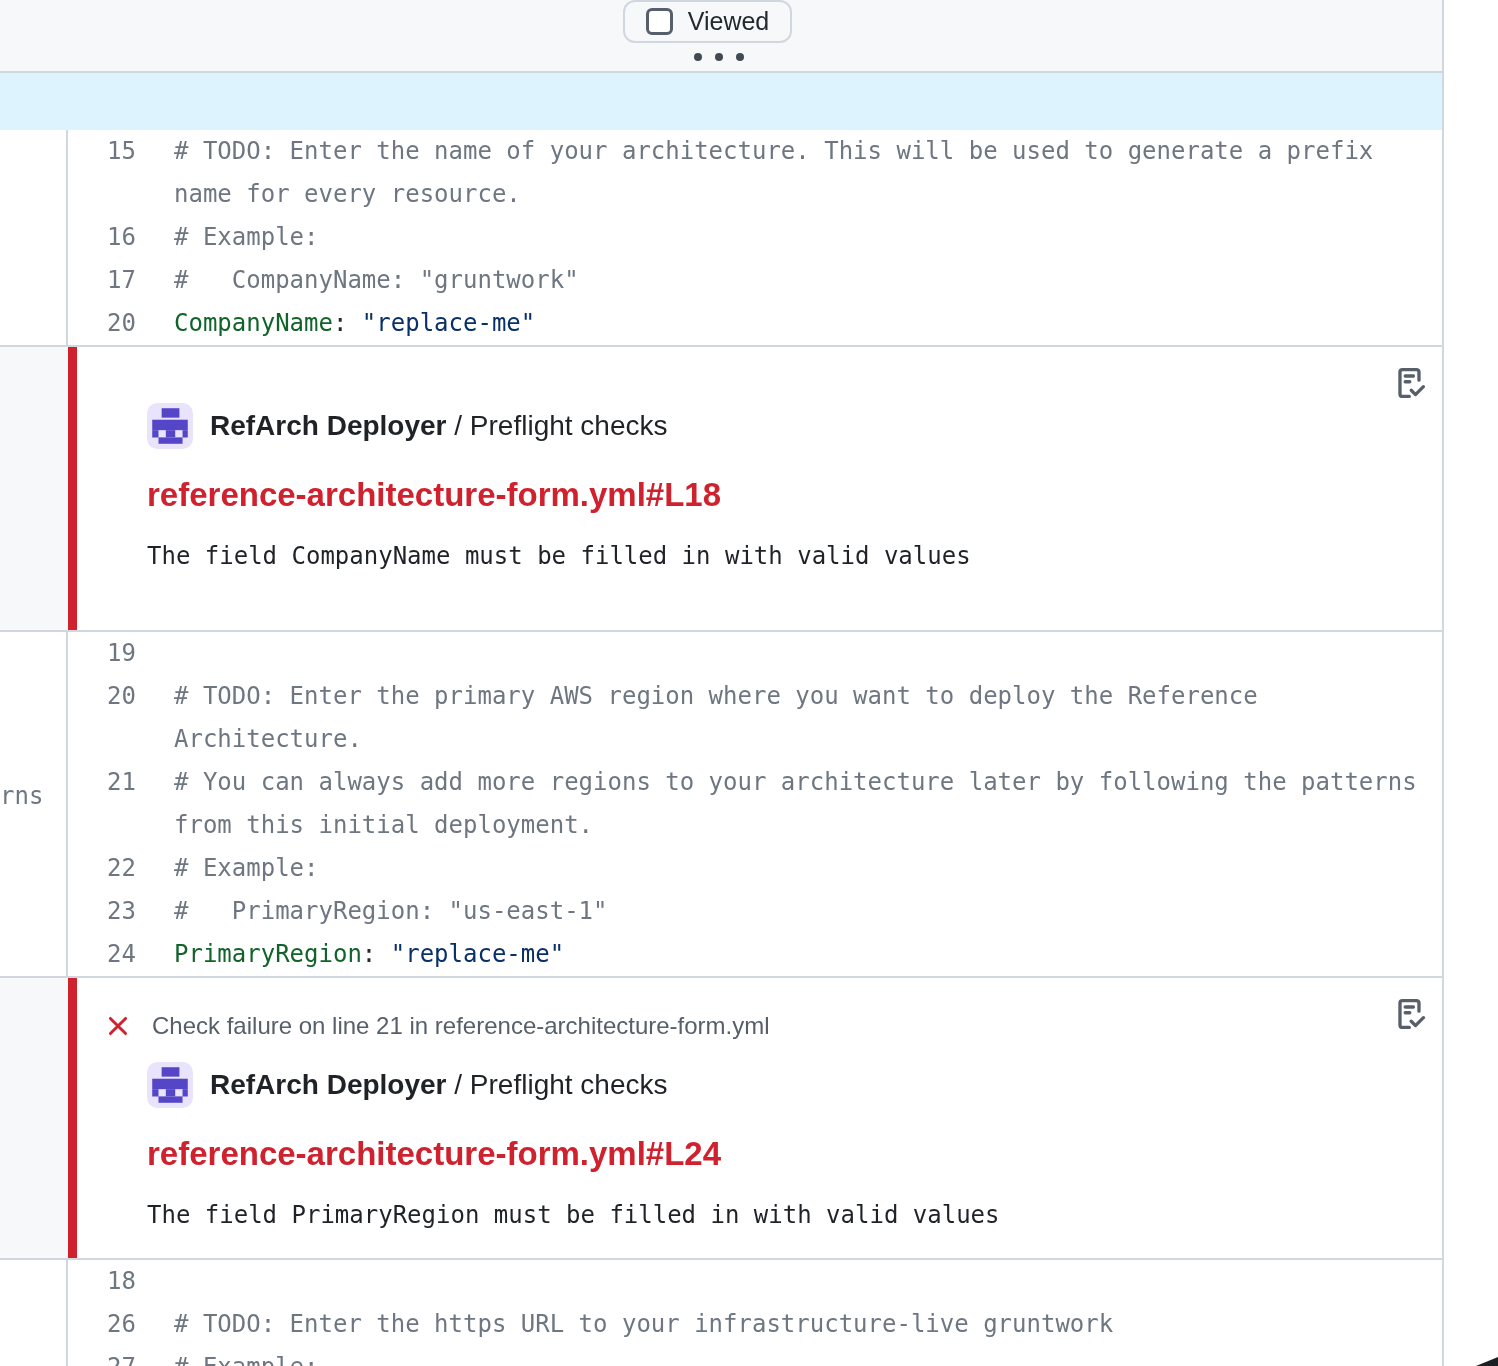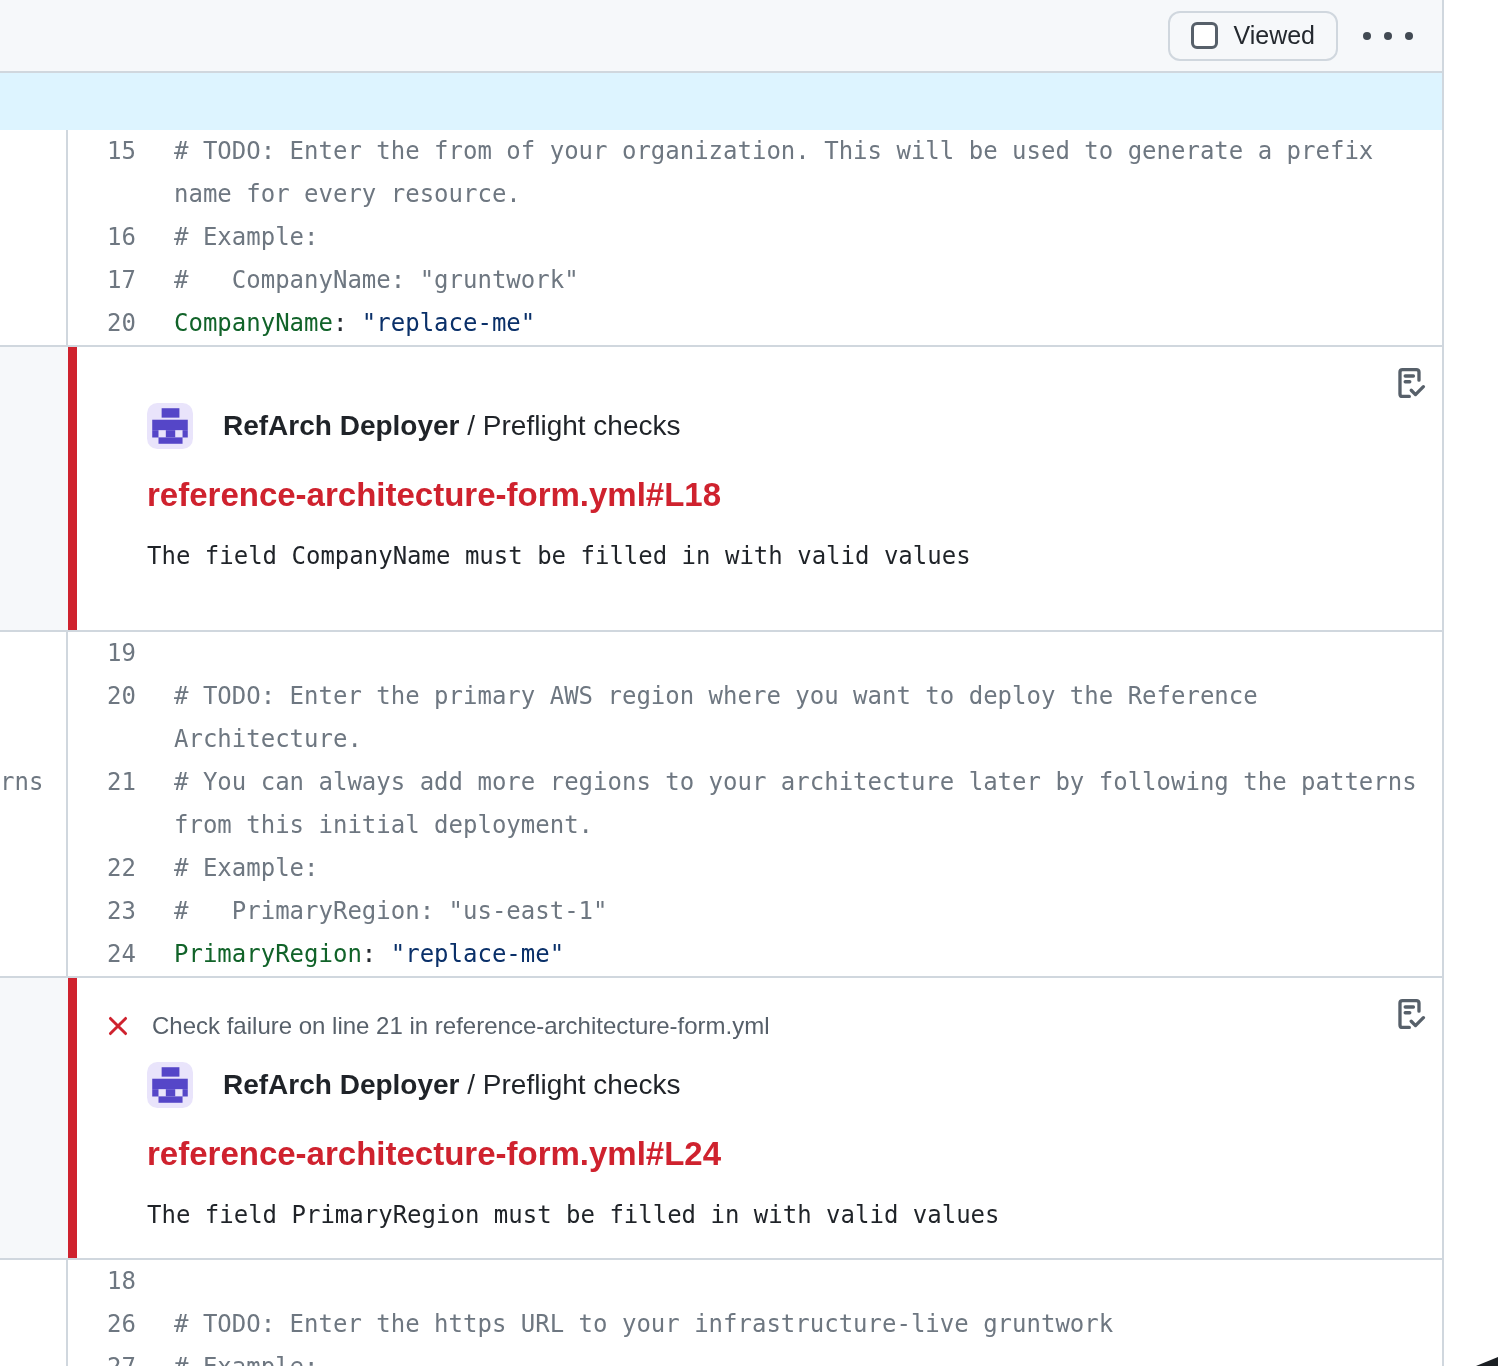--- a/index.html
+++ b/index.html
@@ -6,59 +6,59 @@
   html,body { width:1498px; height:1366px; background:#ffffff; overflow:hidden;
               font-family:"Liberation Sans", sans-serif; }
   body { position:relative; }
 
   .card { position:absolute; left:0; top:0; width:1444px; height:1366px;
           border-right:2px solid #d0d7de; background:#fff; }
 
   
   .topbar { height:73px; background:#f6f8fa; border-bottom:2px solid #d0d7de;
             display:flex; align-items:center; justify-content:flex-end;
-            padding-right:27px; }
+            padding-right:27px;flex-direction:column; }
   .viewed-btn { display:flex; align-items:center; gap:15px; height:50px;
                 padding:0 21px; background:#f6f8fa; border:2px solid #d0d7de;
                 border-radius:12px; cursor:pointer; }
   .viewed-box { width:27px; height:27px; background:#fff; border:3px solid #57606a;
                 border-radius:6px; }
   .viewed-label { font-size:25px; color:#24292f; }
   .kebab { display:flex; gap:13px; margin-left:23px; padding:10px 2px; cursor:pointer; }
   .kebab i { width:8px; height:8px; border-radius:50%; background:#424a53; display:block; }
 
   
   .hunk-strip { height:57px; background:#ddf4ff; }
 
   
   .code-section { background:#fff; }
   .code-row { display:flex; height:43px; line-height:43px;
               font-family:"DejaVu Sans Mono", monospace; font-size:24px; }
   .lp { width:68px; flex:none; border-right:2px solid #d0d7de; position:relative;
         background:#fff; overflow:hidden; }
-  .lp .overflow { position:absolute; left:0; top:0; color:#6e7781;
+  .lp .overflow { position:absolute; left:0; top:14px; color:#6e7781;
                   font-family:"DejaVu Sans Mono", monospace; font-size:24px; }
   .num { width:68px; flex:none; text-align:right; color:#6e7781; cursor:pointer; }
   .src { flex:1; padding-left:38px; white-space:pre; overflow:hidden; }
   .cm  { color:#6e7781; }
   .key { color:#116329; }
   .sep { color:#24292f; }
   .str { color:#0a3069; }
 
   
   .ann-section { display:flex; border-top:2px solid #d0d7de;
                  border-bottom:2px solid #d0d7de; }
   .ann-section.h1 { height:287px; }
   .ann-section.h2 { height:284px; }
   .lp-gray { width:68px; flex:none; background:#f6f8fa; }
   .ann-box { flex:1; background:#fff; border-left:9px solid #cf222e;
              position:relative; padding:34px 60px 0 28px; overflow:hidden; }
   .ann-title { display:flex; align-items:center; gap:21px;
                font-size:24px; color:#57606a; }
-  .ann-check { margin:22px 0 0 42px; display:flex; align-items:center; gap:30px;
+  .ann-check { margin:22px 0 0 42px; display:flex; align-items:center; gap:17px;
                font-size:28px; color:#1f2328;text-align:right; }
   .ann-check .nm { font-weight:bold; }
   .ann-link { display:inline-block; margin:27px 0 0 42px; font-size:33px;
               font-weight:bold; color:#cf222e; text-decoration:none; cursor:pointer; }
   .ann-msg { margin:28px 0 0 42px; font-family:"DejaVu Sans Mono", monospace;
              font-size:24px; color:#1f2328; }
   .checklist-btn { position:absolute; top:17px; right:14px; width:38px; height:38px;
                    background:none; border:none; cursor:pointer; padding:0; }
 
   .avatar { width:46px; height:46px; flex:none; }
@@ -83,21 +83,21 @@
       <i></i>
     </div>
   </div>
 
   <div class="hunk-strip"></div>
 
   <div class="code-section">
     <div class="code-row">
       <div class="lp"></div>
       <div class="num">15</div>
-      <div class="src cm"># TODO: Enter the from of your organization. This will be used to generate a prefix</div>
+      <div class="src cm"># TODO: Enter the name of your architecture. This will be used to generate a prefix</div>
     </div>
     <div class="code-row">
       <div class="lp"></div>
       <div class="num"></div>
       <div class="src cm">name for every resource.</div>
     </div>
     <div class="code-row">
       <div class="lp"></div>
       <div class="num">16</div>
       <div class="src cm"># Example:</div>

